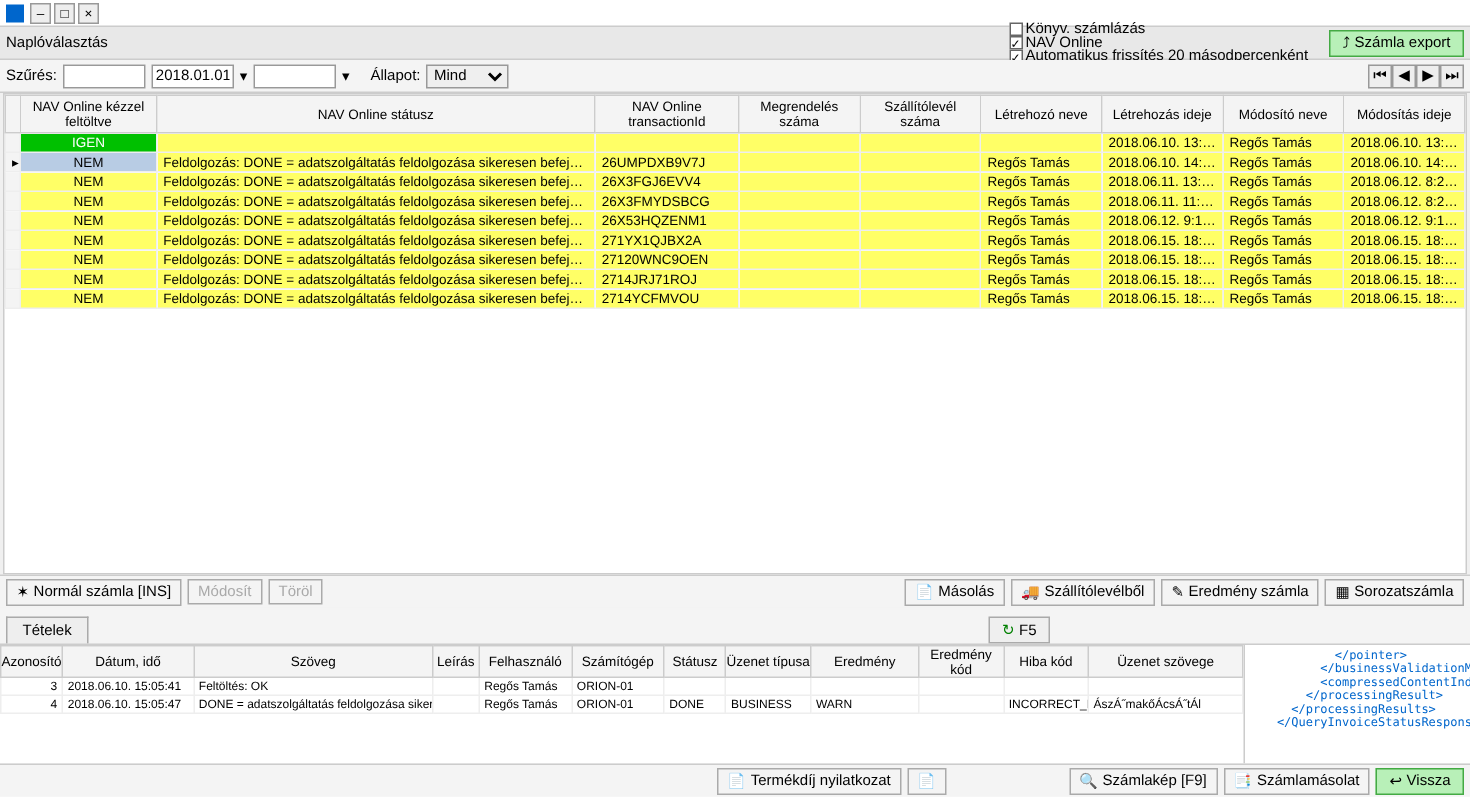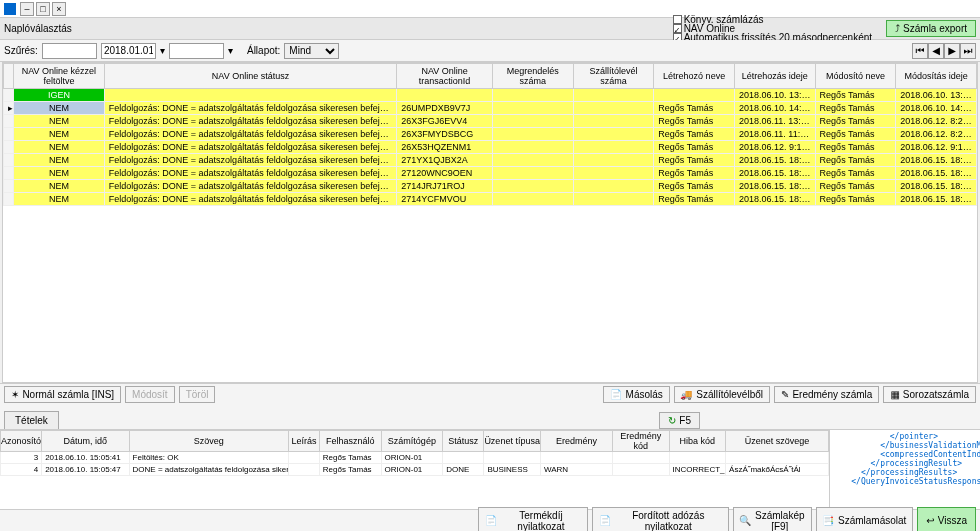--- a/index.html
+++ b/index.html
@@ -358,21 +358,20 @@
 </div>
 
 <div class="bottom-bar">
   <span style="flex:0 0 470px"></span>
   <button class="btn">
       <span>📄</span>
       <span>Termékdíj nyilatkozat</span>
     </button>
   <button class="btn">
       <span>📄</span>
-      <span>Fordított adózás nyilatkozat</span>
     </button>
   <div class="bottom-bar-right">
     <button class="btn">
         <span>🔍</span>
         <span>Számlakép [F9]</span>
       </button>
     <button class="btn">
         <span>📑</span>
         <span>Számlamásolat</span>
       </button>

